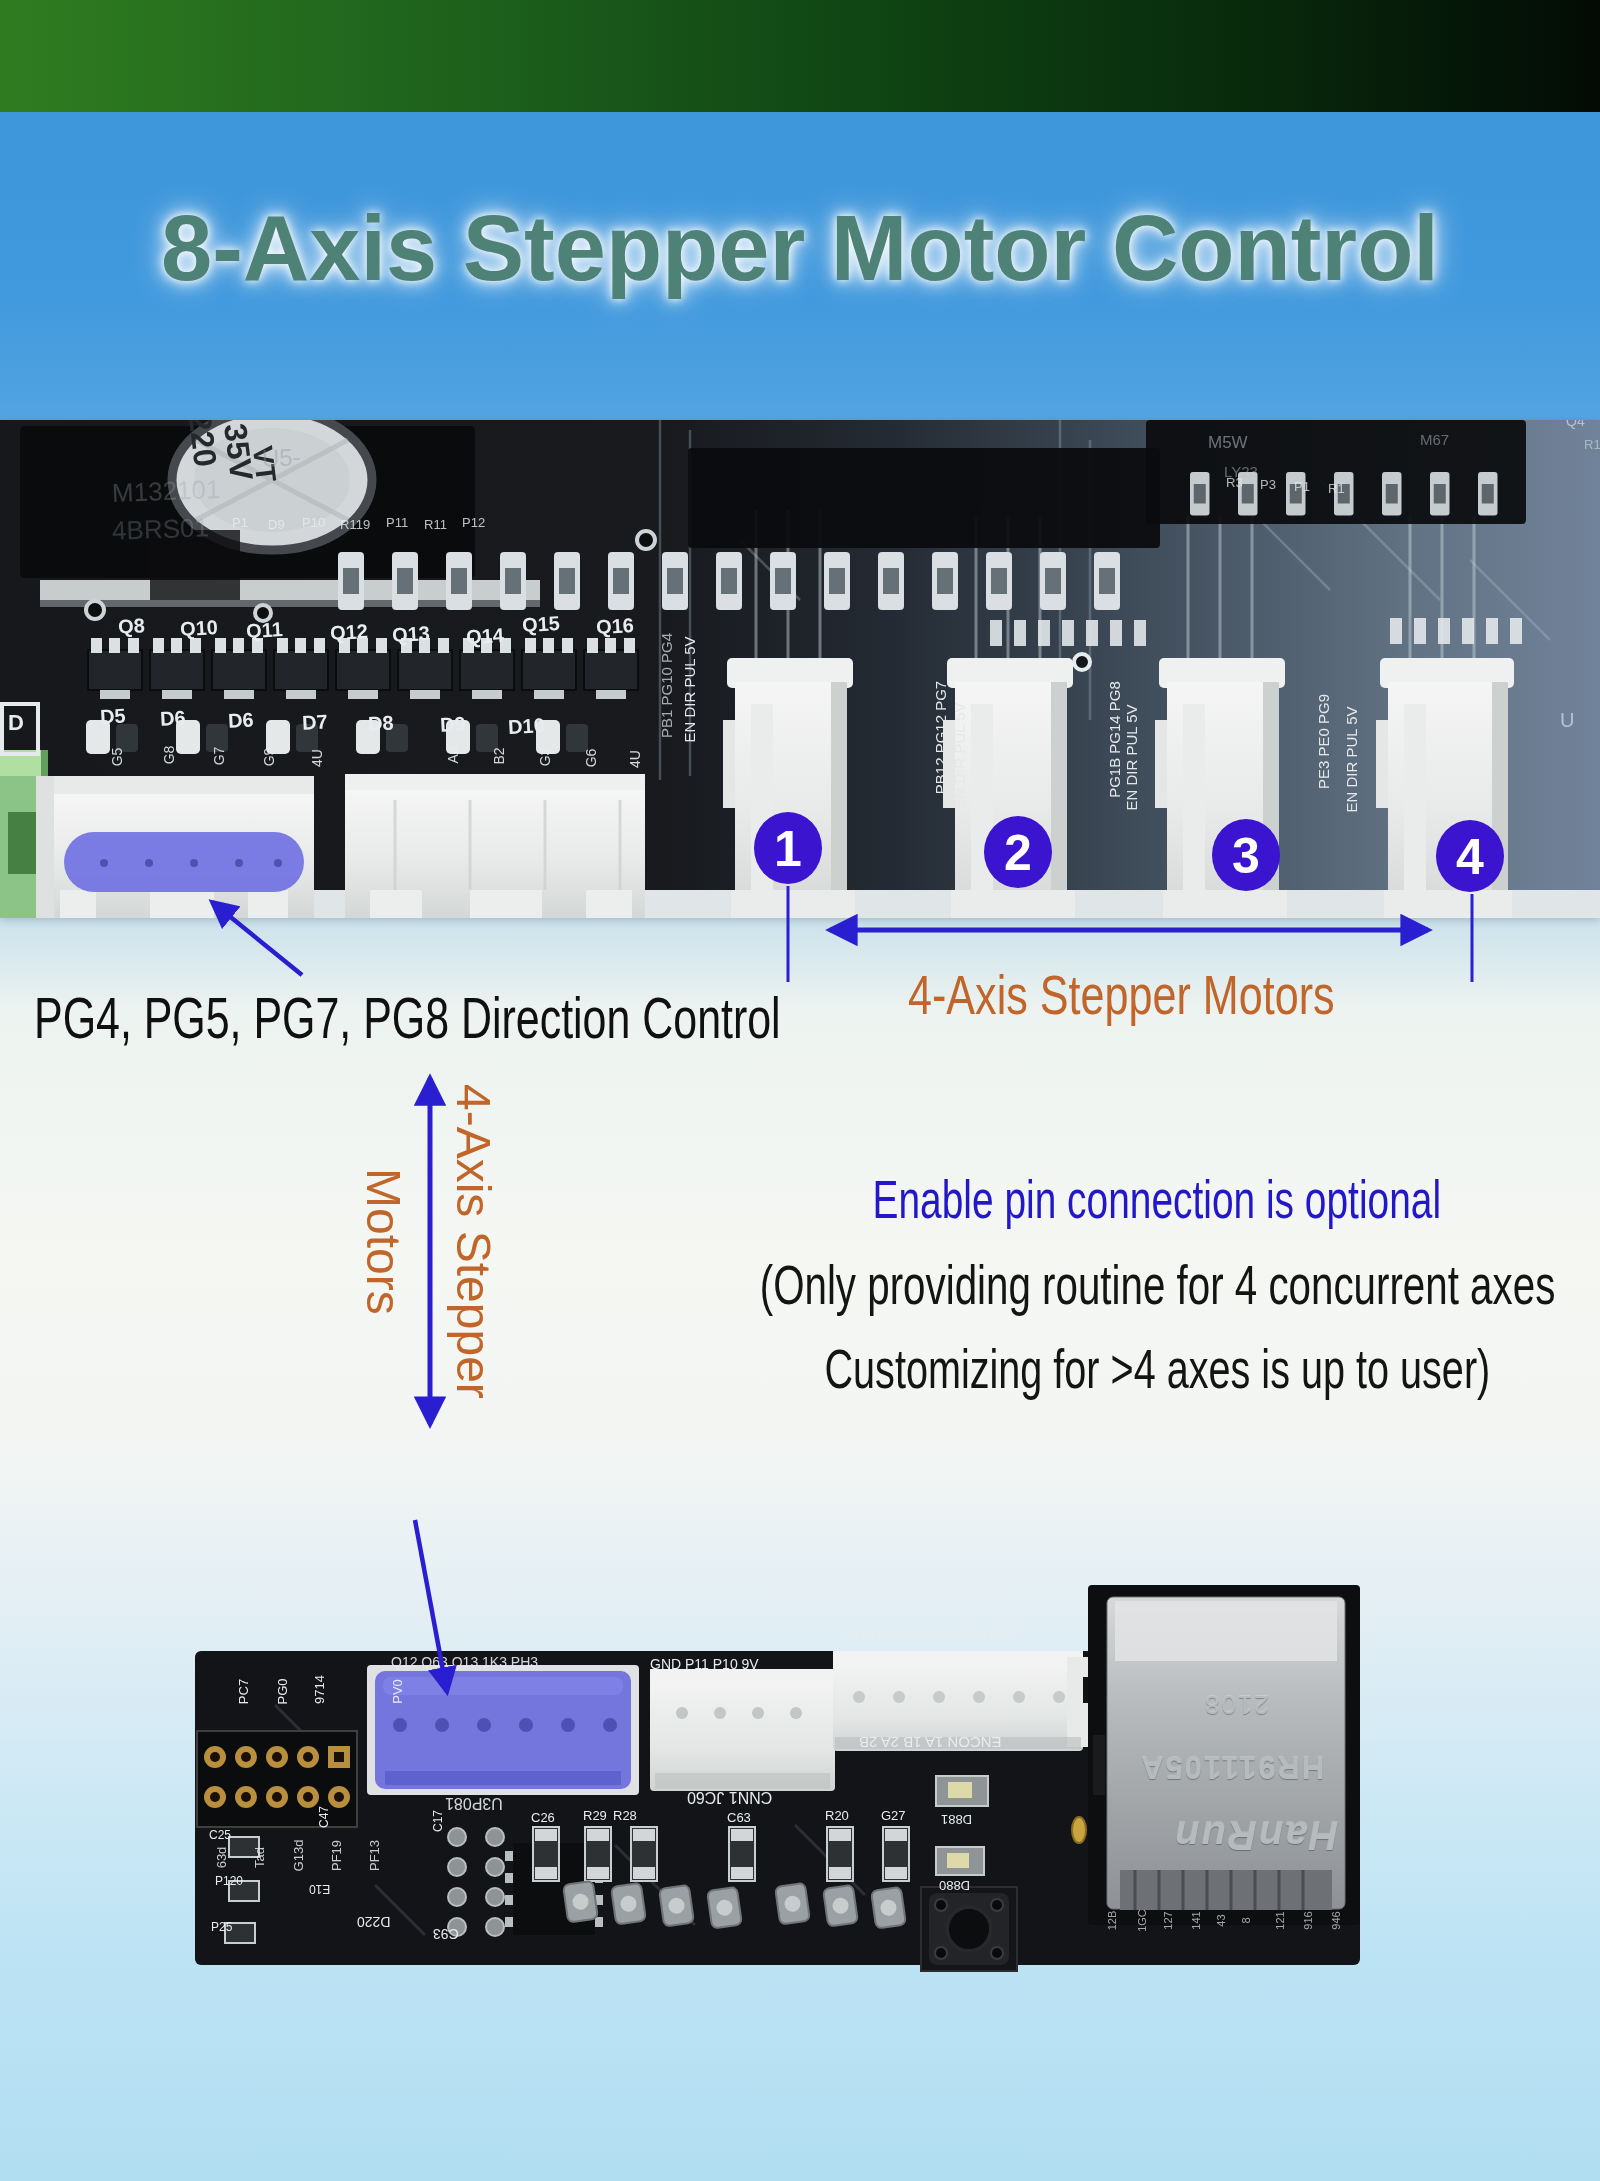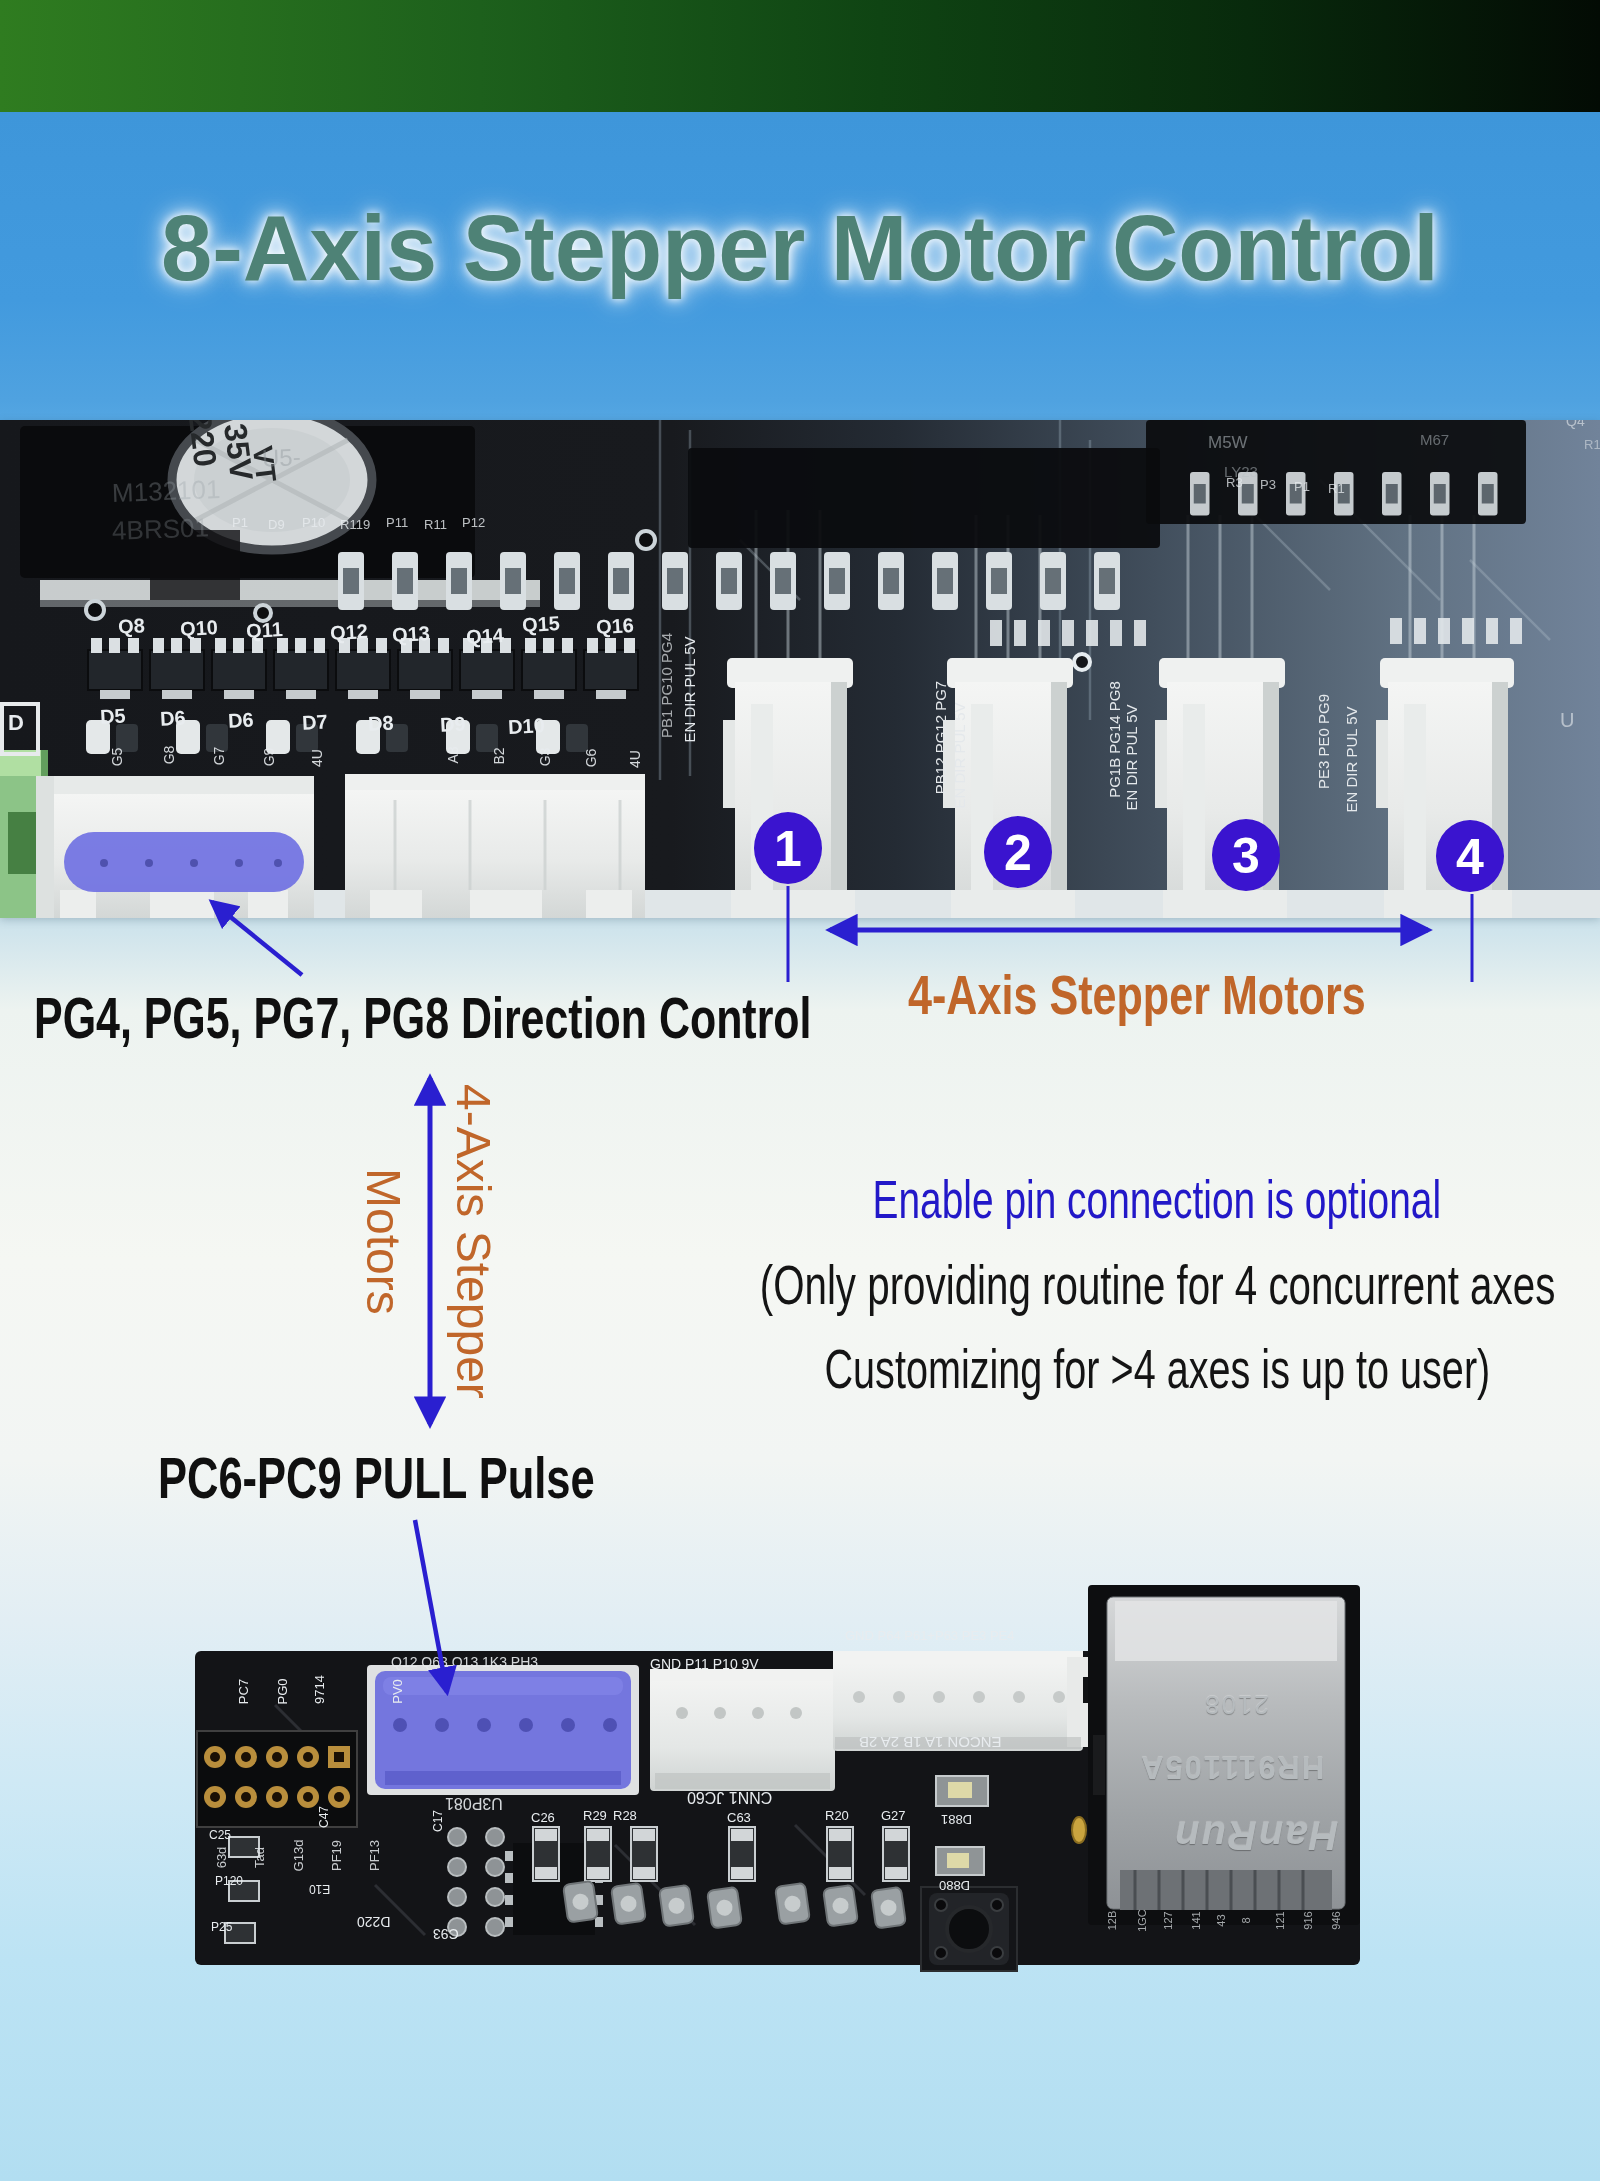--- a/index.html
+++ b/index.html
@@ -18,21 +18,21 @@
     text-shadow:0 0 8px rgba(255,255,255,.95),0 0 18px rgba(255,255,255,.85),0 0 30px rgba(255,255,255,.7);}
   .photo{position:absolute;overflow:hidden;}
   .photo svg{position:absolute;left:0;top:0;}
   #top-photo{left:0;top:420px;width:1600px;height:498px;box-shadow:0 2px 8px rgba(40,70,90,.25);}
   #bottom-photo{left:195px;top:1585px;width:1165px;height:392px;}
   .labels{position:absolute;left:0;top:0;width:100%;height:100%;pointer-events:none;}
   .ss{position:absolute;line-height:1;white-space:nowrap;color:#e8ecef;transform-origin:center;
       font-family:"Liberation Sans",sans-serif;}
   .ss.b{font-weight:bold;}
   .overlay{position:absolute;left:0;top:0;z-index:6;}
-  .ann{position:absolute;white-space:nowrap;color:#101010;z-index:7;font-weight:bold;}
+  .ann{position:absolute;white-space:nowrap;color:#101010;z-index:7;}
   .cond{display:inline-block;transform-origin:left center;}
   .condc{display:inline-block;transform-origin:center center;}
   .ann-direction{left:34px;top:984px;font-size:58px;}
   .ann-direction .cond{transform:scaleX(.74);}
   .ann-4axis-h{left:908px;top:962px;font-size:56px;color:#c0662a;}
   .ann-4axis-h .cond{transform:scaleX(.77);}
   .vert{position:absolute;writing-mode:vertical-rl;color:#c0662a;font-size:48px;z-index:7;white-space:nowrap;}
   .v1{left:446px;top:1084px;}
   .v2{left:356px;top:1168px;}
   .note-block{position:absolute;left:697px;top:1168px;width:920px;z-index:7;
@@ -538,17 +538,14 @@
 
   <div class="vert v1">4-Axis Stepper</div>
   <div class="vert v2">Motors</div>
 
   <div class="note-block">
     <div class="note-line1"><span class="condc">Enable pin connection is optional</span></div>
     <div class="note-line2"><span class="condc">(Only providing routine for 4 concurrent axes</span></div>
     <div class="note-line3"><span class="condc">Customizing for &gt;4 axes is up to user)</span></div>
   </div>
 
-  <div class="ann ann-pull">
-    <span class="cond">PC6-PC9 PULL Pulse</span>
-  </div>
 
 </div>
 
 </body></html>

